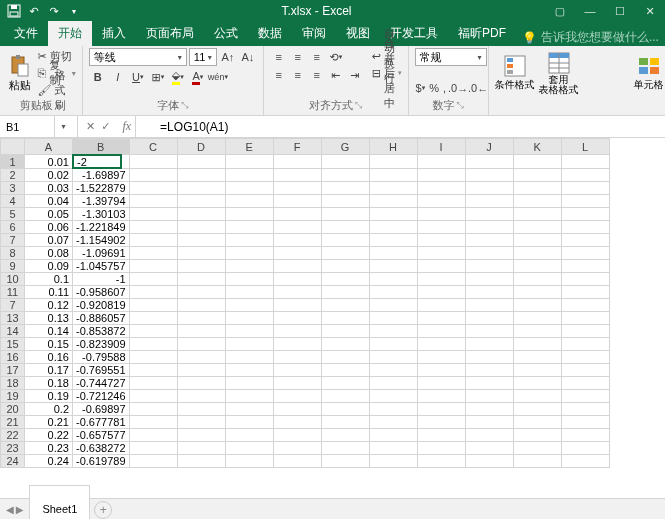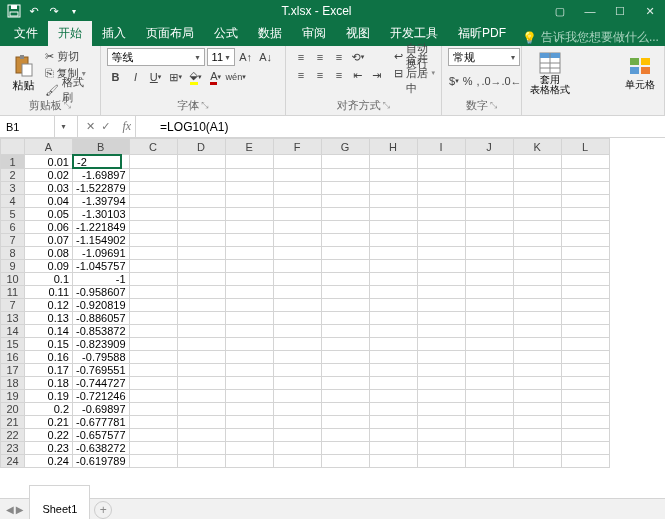--- a/index.html
+++ b/index.html
@@ -24,21 +24,21 @@
 .smallcol div { display:flex; align-items:center; gap:3px; height:16px; }
 .sel { height:18px; border:1px solid #aaa; background:#fff; display:flex; align-items:center; padding:0 4px; font-size:11px; }
 .sel .arr { margin-left:auto; font-size:8px; color:#555;}
 .fontrow { display:flex; gap:2px; align-items:center; }
 .fontrow .fontname { width:98px;gap:12px; }
 .fontrow .fontsize { width:28px; }
 .fontbtns { display:flex; gap:2px; margin-top:2px; }
 .ibtn { width:18px; height:18px; display:flex; align-items:center; justify-content:center; border:1px solid transparent; font-size:11px; color:#444;}
 .alignrow { display:flex; gap:1px; }
 .alignlabel { display:flex; align-items:center; gap:3px; font-size:11px; color:#444; height:16px;}
-.numcol { display:flex; flex-direction:column; gap:6px; }
+.numcol { display:flex; flex-direction:column; gap:13px; }
 .numrow { display:flex; gap:2px; }
 .namebox-bar { height:22px; border-bottom:1px solid #d4d4d4; display:flex; align-items:stretch; }
 .namebox { width:78px; border-right:1px solid #d4d4d4; display:flex; align-items:center; }
 .namebox input { width:54px; border:none; outline:none; font-size:11px; padding-left:6px; }
 .namebox .nbarr { width:18px; display:flex; align-items:center; justify-content:center; font-size:8px; color:#555; border-left:1px solid #d4d4d4; height:100%;}
 .fx-btns { display:flex; align-items:center; gap:6px; padding:0 8px; color:#777; }
 .fx-btns span { font-size:11px; }
 .fx-label { font-style:italic; font-family:"Times New Roman",serif; font-size:12px; color:#777; padding:0 4px; display:flex; align-items:center;}
 .formula { flex:1; display:flex; align-items:center; padding-left:24px; font-size:12px; border-left:1px solid #d4d4d4;}
 .grid-wrap { position:relative; height:360px; overflow:auto; }
@@ -234,20 +234,31 @@
       </div>
     </div>
     <div class="glabel">
         <span>数字</span>
         <span class="launcher">⤡</span>
       </div>
   </div>
 
   <div class="group" style="flex:1;">
     <div style="display:flex;gap:2px;">
+      <div class="bigbtn" style="width:40px;">
+        <div class="ic">
+            <svg width="24" height="24" viewBox="0 0 24 24">
+              <rect x="2" y="2" width="20" height="20" fill="#fff" stroke="#888"></rect>
+              <rect x="4" y="4" width="6" height="4" fill="#5b9bd5"></rect>
+              <rect x="4" y="10" width="6" height="4" fill="#ed7d31"></rect>
+              <rect x="4" y="16" width="6" height="4" fill="#a5a5a5"></rect>
+            </svg>
+          </div>
+        <span style="font-size:10px;text-align:center;">条件格式</span>
+      </div>
       <div class="bigbtn" style="width:44px;">
         <div class="ic">
             <svg width="24" height="24" viewBox="0 0 24 24">
               <rect x="2" y="2" width="20" height="20" fill="#fff" stroke="#888"></rect>
               <rect x="2" y="2" width="20" height="5" fill="#5b9bd5"></rect>
               <line x1="2" y1="12" x2="22" y2="12" stroke="#888"></line>
               <line x1="2" y1="17" x2="22" y2="17" stroke="#888"></line>
               <line x1="12" y1="2" x2="12" y2="22" stroke="#888"></line>
             </svg>
           </div>

